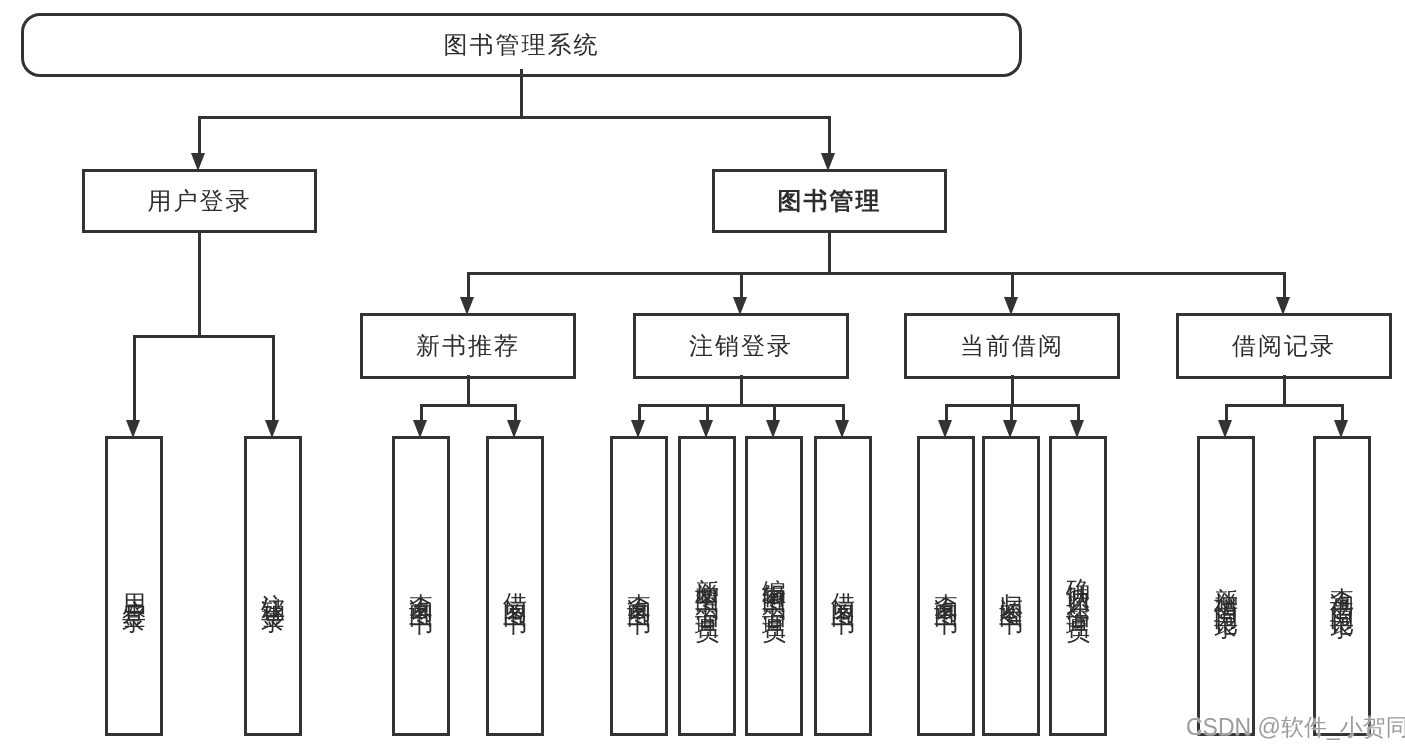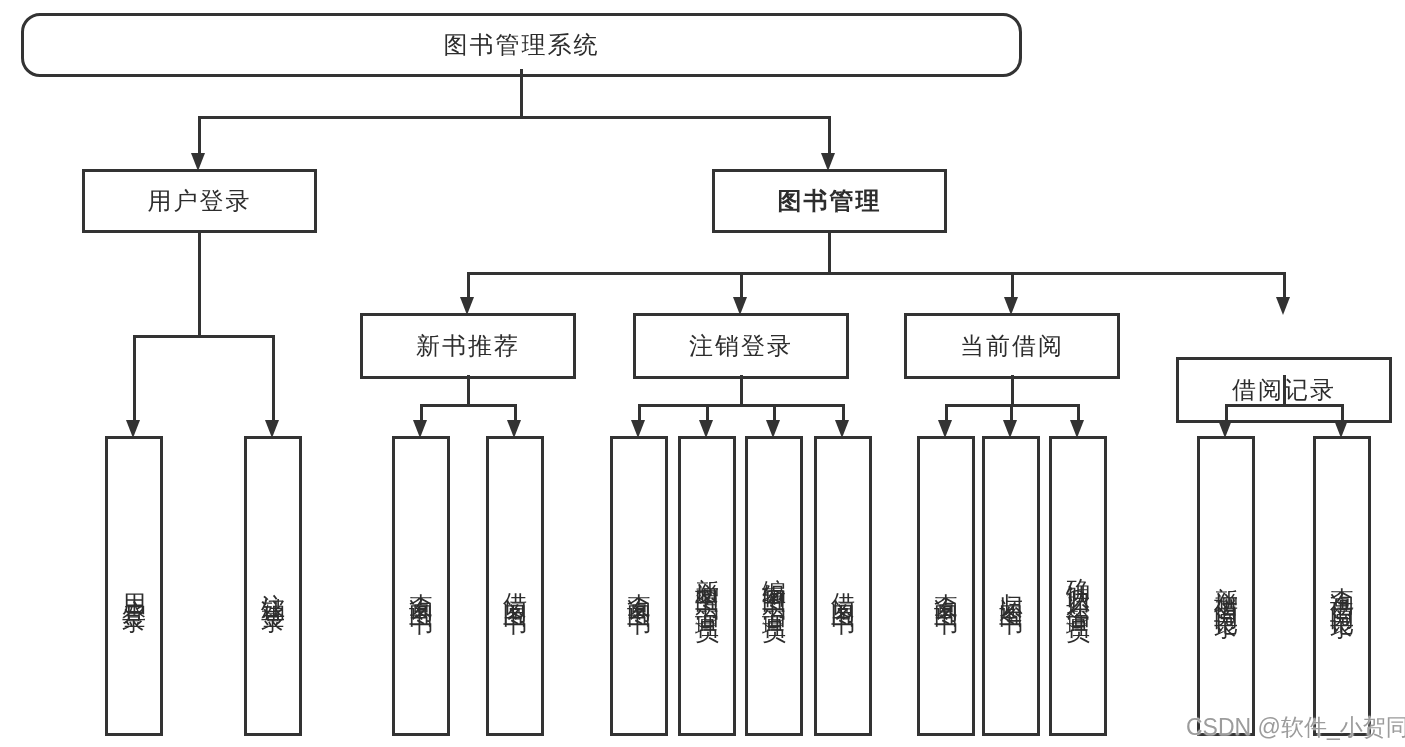--- a/index.html
+++ b/index.html
@@ -46,21 +46,21 @@
 <div id="stage">
 
   <div class="box" style="left:21px;top:13px;width:1001px;height:64px;border-radius:19px;">图书管理系统</div>
 
   <div class="box hbox2" style="left:82px;">用户登录</div>
   <div class="box hbox2" style="left:712px;font-weight:bold;">图书管理</div>
 
   <div class="box hbox3" style="left:360px;">新书推荐</div>
   <div class="box hbox3" style="left:633px;">注销登录</div>
   <div class="box hbox3" style="left:904px;font-family:Liberation Mono, monospace;">当前借阅</div>
-  <div class="box hbox3" style="left:1176px;margin-top:44px;">借阅记录</div>
+  <div class="box hbox3" style="left:1176px;">借阅记录</div>
 
   <div class="box vbox" style="left:105px;">用户登录</div>
   <div class="box vbox" style="left:244px;">注销登录</div>
 
   <div class="box vbox" style="left:392px;">查询图书</div>
   <div class="box vbox" style="left:486px;">借阅图书</div>
 
   <div class="box vbox" style="left:610px;">查询图书</div>
   <div class="box vbox" style="left:678px;">新增图书（管理员）</div>
   <div class="box vbox" style="left:745px;">编辑图书（管理员）</div>

